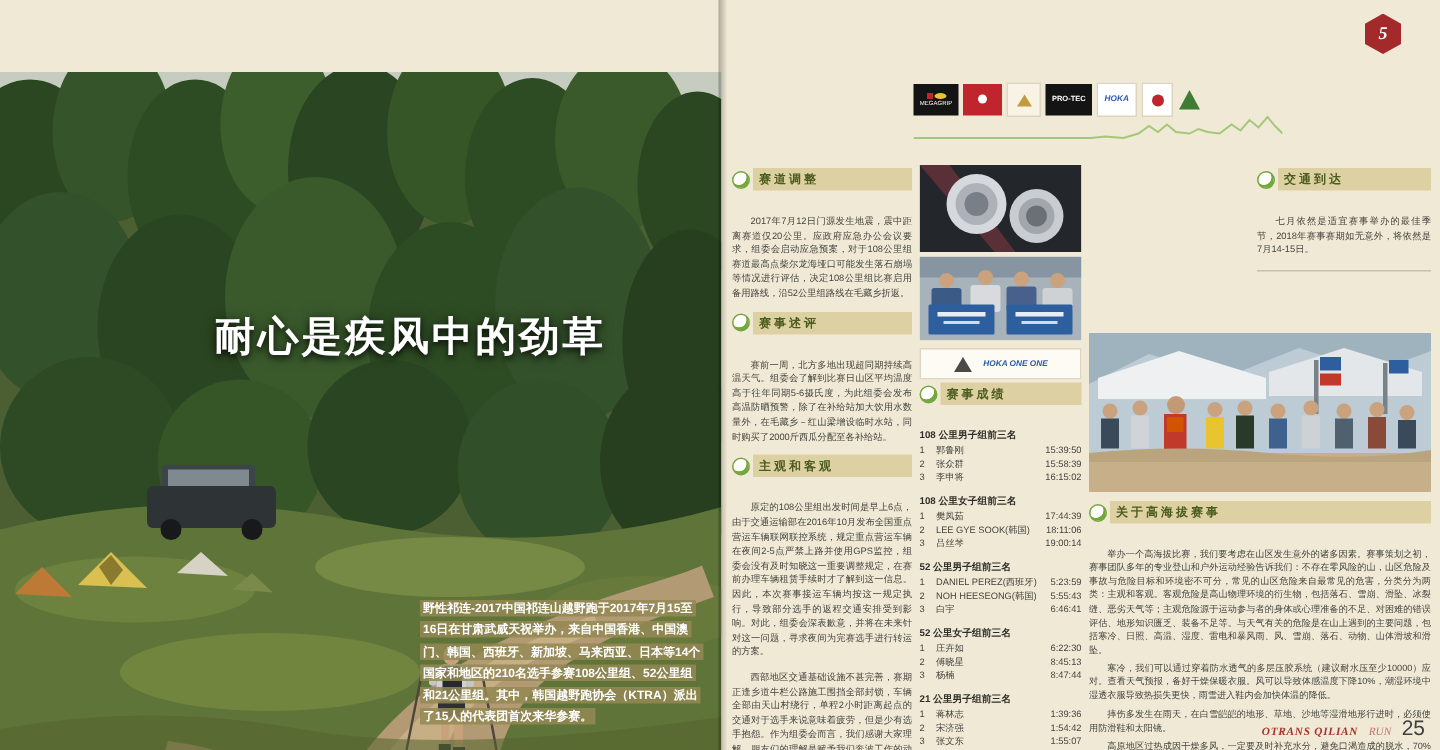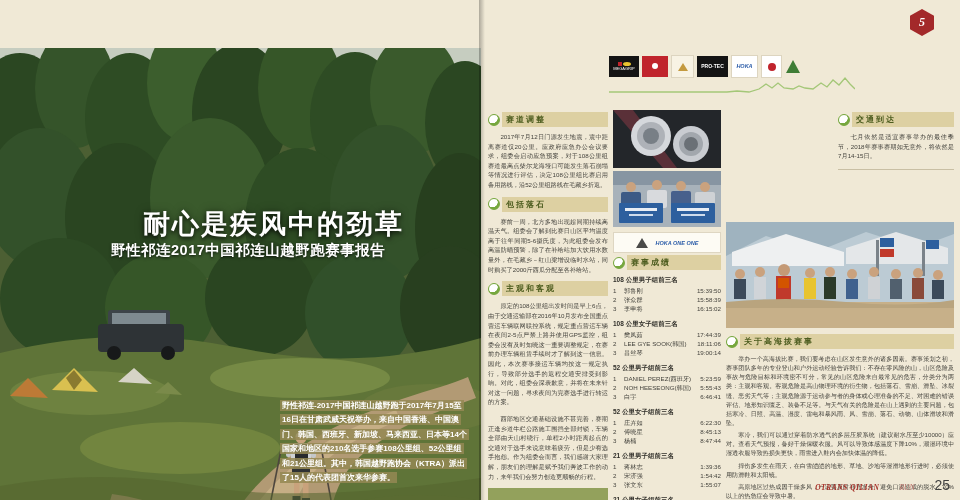--- a/index.html
+++ b/index.html
@@ -40,21 +40,21 @@
   .hoka-word{color:#2b5ca8;font-weight:bold;font-size:5.5px;font-style:italic;}
   .tri-green{width:0;height:0;border-left:7px solid transparent;border-right:7px solid transparent;
       border-bottom:13px solid #3f7d36;}
   .elev{position:absolute;left:128px;top:76px;}
   
   .col{position:absolute;top:112px;}
   .col1{left:7px;width:120px;}
   .col2{left:132px;width:108px;top:110px;}
   .col3{left:245px;width:105px;}
   .col4{left:357px;width:116px;}
-  .sec-head{display:flex;align-items:center;margin-bottom:5px;}
+  .sec-head{display:flex;align-items:center;margin-bottom:16px;}
   .leaf{width:12px;height:12px;border-radius:50%;flex:0 0 12px;margin-right:2px;
       background:radial-gradient(circle at 36% 32%,#ffffff 52%,#76a73e 56%);
       border:1px solid #76a73e;box-sizing:border-box;}
   .sec-bar{flex:1;background:#ddd0a2;color:#4c5c1e;font-weight:bold;font-size:8px;
       letter-spacing:2px;padding:2px 0 2px 4px;}
   .body-txt{font-size:6.2px;line-height:1.55;color:#44433d;text-align:justify;margin:0 0 7px 0;}
   .body-txt.indent{text-indent:2em;}
   .hr-line{border:none;border-top:1px solid #c9bfa4;margin:8px 0;}
   
   .ph{overflow:hidden;}
@@ -68,21 +68,21 @@
   .r-time{flex:0 0 auto;text-align:right;}
   .logo-band{height:19px;background:#fdfbf4;border:1px solid #ded6c2;display:flex;align-items:center;
       justify-content:center;gap:8px;margin:5px 0 2px 0;}
   .band-mtn{width:0;height:0;border-left:6px solid transparent;border-right:6px solid transparent;
       border-bottom:10px solid #4a4a48;}
   
   .wide-photo{position:absolute;left:245px;top:222px;width:228px;height:106px;}
   .high-alt{position:absolute;left:245px;top:334px;width:228px;}
   .high-alt .body-txt{font-size:6.1px;line-height:1.5;margin-bottom:3px;}
   
-  .footer{position:absolute;right:10px;top:477px;display:flex;align-items:baseline;gap:20px;
+  .footer{position:absolute;right:10px;top:477px;display:flex;align-items:baseline;gap:7px;
       font-family:"Liberation Serif",serif;justify-content:flex-end;}
   .f-brand{color:#a8332b;font-weight:bold;font-style:italic;font-size:7.5px;letter-spacing:.5px;}
   .f-run{color:#c0766d;font-style:italic;font-size:7.5px;}
   .f-page{color:#404040;font-size:14px;font-family:"Liberation Sans",sans-serif;}
 </style>
 </head>
 <body>
 
 <div class="left-page">
   <svg width="481" height="500" viewBox="0 0 481 500">
@@ -146,21 +146,20 @@
     <rect x="294" y="430" width="5.5" height="19" fill="#c9a27c"></rect>
     <rect x="303" y="430" width="5.5" height="21" fill="#c9a27c"></rect>
     <rect x="292.5" y="448" width="8" height="4" fill="#33363a"></rect>
     <rect x="302" y="450" width="8" height="4" fill="#33363a"></rect>
 
     <path d="M0,438 Q100,420 200,438 T481,430 L481,500 L0,500 Z" fill="#53652e" opacity=".55"></path>
     <ellipse cx="60" cy="470" rx="70" ry="16" fill="#5d7034" opacity=".8"></ellipse>
     <ellipse cx="420" cy="465" rx="80" ry="18" fill="#5a6c32" opacity=".8"></ellipse>
   </svg>
   <div class="hero-title">耐心是疾风中的劲草</div>
-  <div class="hero-subtitle">野性祁连2017中国祁连山越野跑赛事报告</div>
   <div class="hero-caption"><span>野性祁连-2017中国祁连山越野跑于2017年7月15至16日在甘肃武威天祝举办，来自中国香港、中国澳门、韩国、西班牙、新加坡、马来西亚、日本等14个国家和地区的210名选手参赛108公里组、52公里组和21公里组。其中，韩国越野跑协会（KTRA）派出了15人的代表团首次来华参赛。</span></div>
 </div>
 <div class="gutter"></div>
 
 <div class="right-page">
 
   <div class="badge5">
       <span>5</span>
     </div>
 
@@ -201,21 +200,21 @@
   </svg>
 
   <div class="col col1">
     <div class="sec-head">
       <div class="leaf"></div>
       <div class="sec-bar">赛道调整</div>
     </div>
     <p class="body-txt indent">2017年7月12日门源发生地震，震中距离赛道仅20公里。应政府应急办公会议要求，组委会启动应急预案，对于108公里组赛道最高点柴尔龙海垭口可能发生落石崩塌等情况进行评估，决定108公里组比赛启用备用路线，沿52公里组路线在毛藏乡折返。</p>
     <div class="sec-head">
       <div class="leaf"></div>
-      <div class="sec-bar">包括落石</div>
+      <div class="sec-bar">赛事述评</div>
     </div>
     <p class="body-txt indent">赛前一周，北方多地出现超同期持续高温天气。组委会了解到比赛日山区平均温度高于往年同期5-6摄氏度，为此组委会发布高温防晒预警，除了在补给站加大饮用水数量外，在毛藏乡－红山梁增设临时水站，同时购买了2000斤西瓜分配至各补给站。</p>
     <div class="sec-head">
       <div class="leaf"></div>
       <div class="sec-bar">主观和客观</div>
     </div>
     <p class="body-txt indent">原定的108公里组出发时间是早上6点，由于交通运输部在2016年10月发布全国重点营运车辆联网联控系统，规定重点营运车辆在夜间2-5点严禁上路并使用GPS监控，组委会没有及时知晓这一重要调整规定，在赛前办理车辆租赁手续时才了解到这一信息。因此，本次赛事接运车辆均按这一规定执行，导致部分选手的返程交通安排受到影响。对此，组委会深表歉意，并将在未来针对这一问题，寻求夜间为完赛选手进行转运的方案。</p>
     <p class="body-txt indent">西部地区交通基础设施不甚完善，赛期正逢乡道牛栏公路施工围挡全部封锁，车辆全部由天山村绕行，单程2小时距离起点的交通对于选手来说意味着疲劳，但是少有选手抱怨。作为组委会而言，我们感谢大家理解，朋友们的理解是赋予我们奔波工作的动力，来年我们会努力创造更顺畅的行程。</p>
     <div class="ph col1-photo">
       <svg width="120" height="78" viewBox="0 0 120 78">

